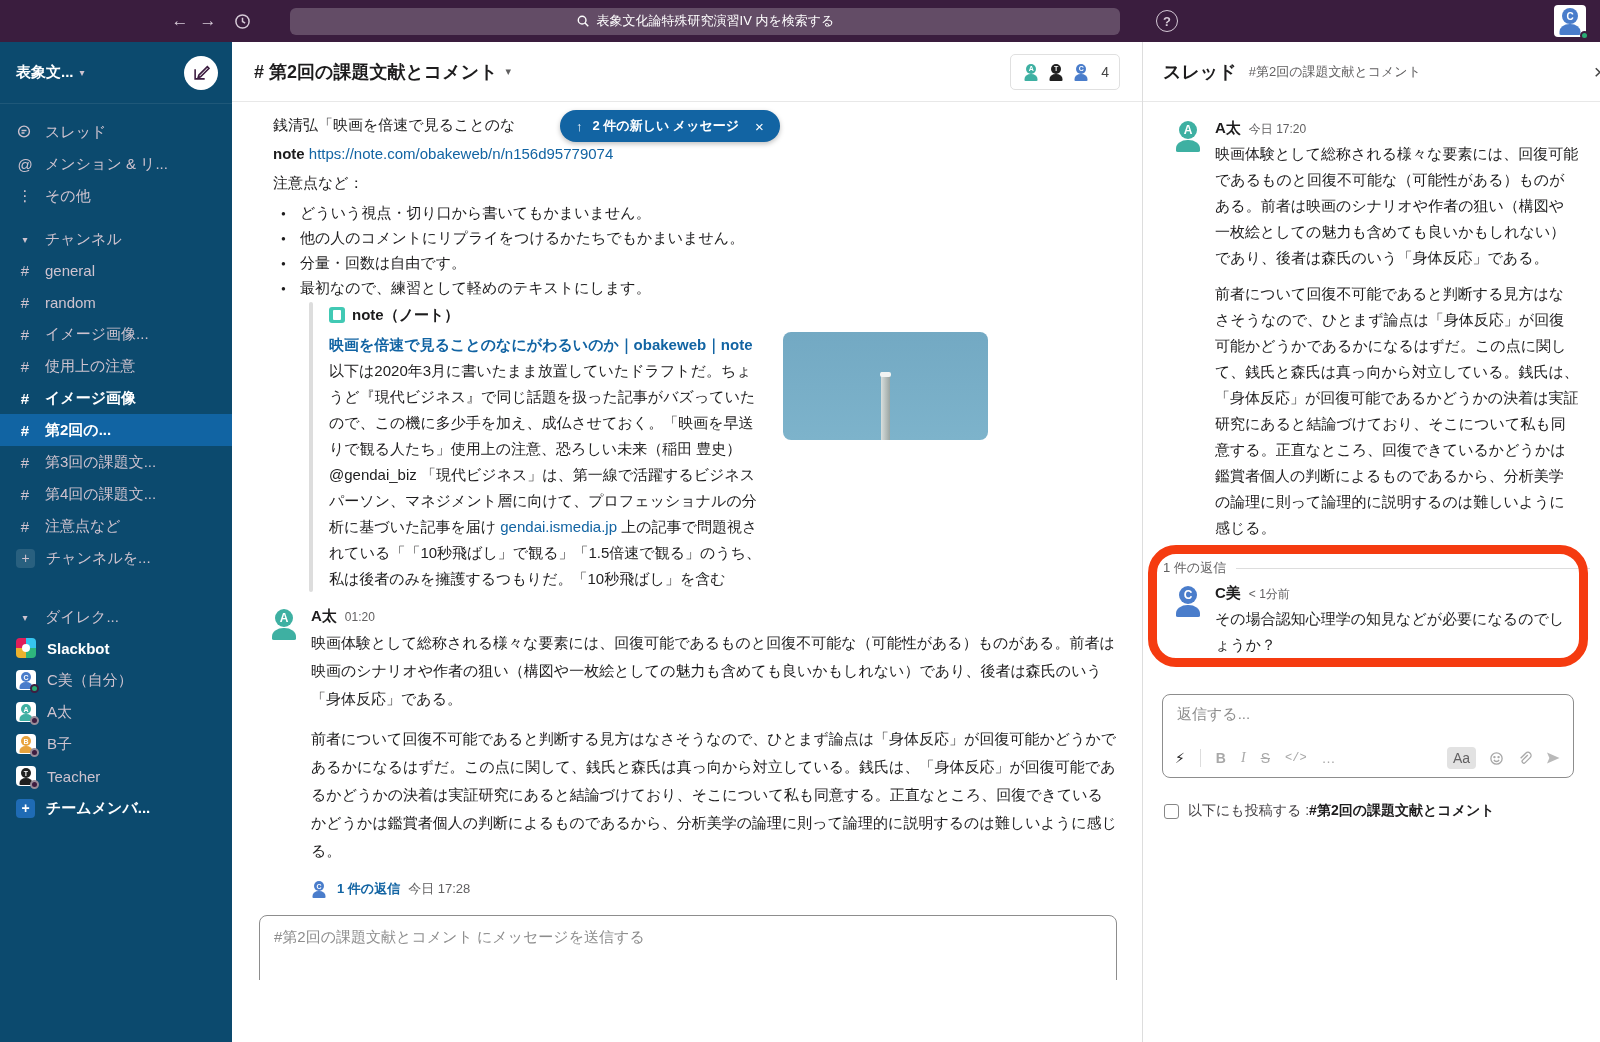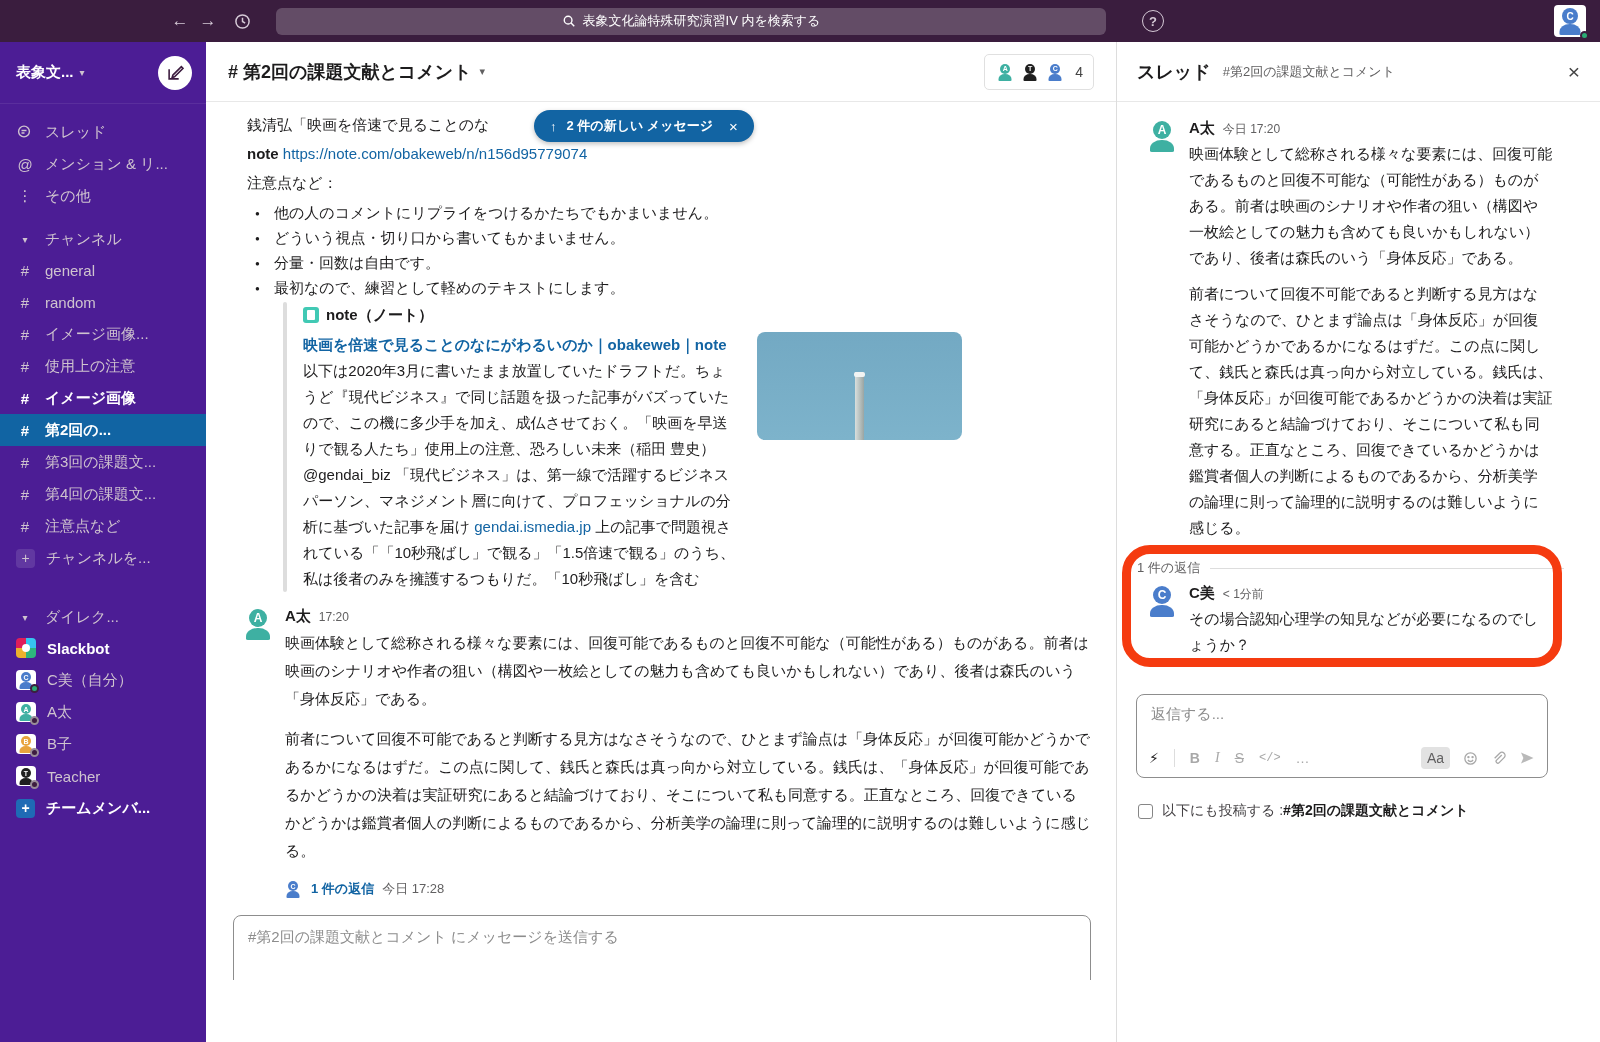--- a/index.html
+++ b/index.html
@@ -5,29 +5,29 @@
   *{box-sizing:border-box;margin:0;padding:0}
   html,body{width:1600px;height:1042px;overflow:hidden}
   body{font-family:"Liberation Sans","DejaVu Sans",sans-serif;color:#1d1c1d;background:#fff}
   .screen{position:relative;width:1600px;height:1042px}
 
   
   .topbar{position:relative;height:42px;background:#3a1d3e;display:flex;align-items:center}
   .tb-btn{color:#d5c9d6;font-size:17px;width:28px;text-align:center;cursor:pointer}
   .tb-back{margin-left:166px}
   .tb-clock{margin-left:6px;display:flex;align-items:center;justify-content:center}
-  .searchbar{margin-left:20px;width:830px;height:27px;background:rgba(255,255,255,.21);border-radius:6px;
+  .searchbar{margin-left:34px;width:830px;height:27px;background:rgba(255,255,255,.21);border-radius:6px;
     display:flex;align-items:center;justify-content:center;gap:7px;color:#fff;font-size:13px;cursor:text}
   .tb-help{margin-left:36px;width:22px;height:22px;border:1.6px solid #d5c9d6;border-radius:50%;
     color:#d5c9d6;font-size:13px;font-weight:700;display:flex;align-items:center;justify-content:center;cursor:pointer}
   .tb-avatar{position:absolute;right:14px;top:5px}
 
   
   .app{display:flex;height:1000px}
-  .sidebar{width:206px;background:#4c1d95;color:#cfc3cf;flex:none;font-size:15px;overflow:hidden}
+  .sidebar{width:232px;background:#0c4a6e;color:#cfc3cf;flex:none;font-size:15px;overflow:hidden}
   .main{width:910px;flex:none;background:#fff;position:relative}
   .thread{width:484px;flex:none;background:#fff;border-left:1px solid #ddd;position:relative}
 
   
   .ws-header{height:62px;display:flex;align-items:center;padding:0 14px 0 16px;gap:6px;border-bottom:1px solid rgba(255,255,255,.08)}
   .ws-name{color:#fff;font-weight:700;font-size:15px}
   .ws-caret{color:#cfc3cf;font-size:10px}
   .compose-btn{margin-left:auto;width:34px;height:34px;border-radius:50%;background:#fff;display:flex;align-items:center;justify-content:center;cursor:pointer}
   .srow{height:32px;display:flex;align-items:center;padding:0 14px 0 16px;gap:11px;cursor:pointer;white-space:nowrap}
   .srow .ic{width:18px;text-align:center;flex:none;font-size:15px;color:#cfc3cf}
@@ -323,22 +323,22 @@
         </div>
 
         <div class="intro">
           <div>銭清弘「映画を倍速で見ることのな</div>
           <div>
             <span class="bold">note</span>
             <a class="lnk">https://note.com/obakeweb/n/n156d95779074</a>
           </div>
           <div>注意点など：</div>
           <ul class="blist">
+            <li>どういう視点・切り口から書いてもかまいません。</li>
             <li>他の人のコメントにリプライをつけるかたちでもかまいません。</li>
-            <li>どういう視点・切り口から書いてもかまいません。</li>
             <li>分量・回数は自由です。</li>
             <li>最初なので、練習として軽めのテキストにします。</li>
           </ul>
         </div>
 
         <div class="card">
           <div class="card-bar"></div>
           <div class="card-main">
             <div class="card-provider">
               <span class="note-ic"></span>
@@ -353,21 +353,21 @@
         </div>
 
         <div class="msg">
           <span class="avatar s36 teal">
               <span class="hd">A</span>
               <span class="bd"></span>
             </span>
           <div class="msg-body">
             <div class="msg-head">
               <span class="mname">A太</span>
-              <span class="mtime">17:20</span>
+              <span class="mtime">01:20</span>
             </div>
             <p>映画体験として総称される様々な要素には、回復可能であるものと回復不可能な（可能性がある）ものがある。前者は映画のシナリオや作者の狙い（構図や一枚絵としての魅力も含めても良いかもしれない）であり、後者は森氏のいう「身体反応」である。</p>
             <p>前者について回復不可能であると判断する見方はなさそうなので、ひとまず論点は「身体反応」が回復可能かどうかであるかになるはずだ。この点に関して、銭氏と森氏は真っ向から対立している。銭氏は、「身体反応」が回復可能であるかどうかの決着は実証研究にあると結論づけており、そこについて私も同意する。正直なところ、回復できているかどうかは鑑賞者個人の判断によるものであるから、分析美学の論理に則って論理的に説明するのは難しいように感じる。</p>
           </div>
         </div>
         <div class="replybar">
           <span class="avatar s20 blue">
               <span class="hd">C</span>
               <span class="bd"></span>
             </span>

